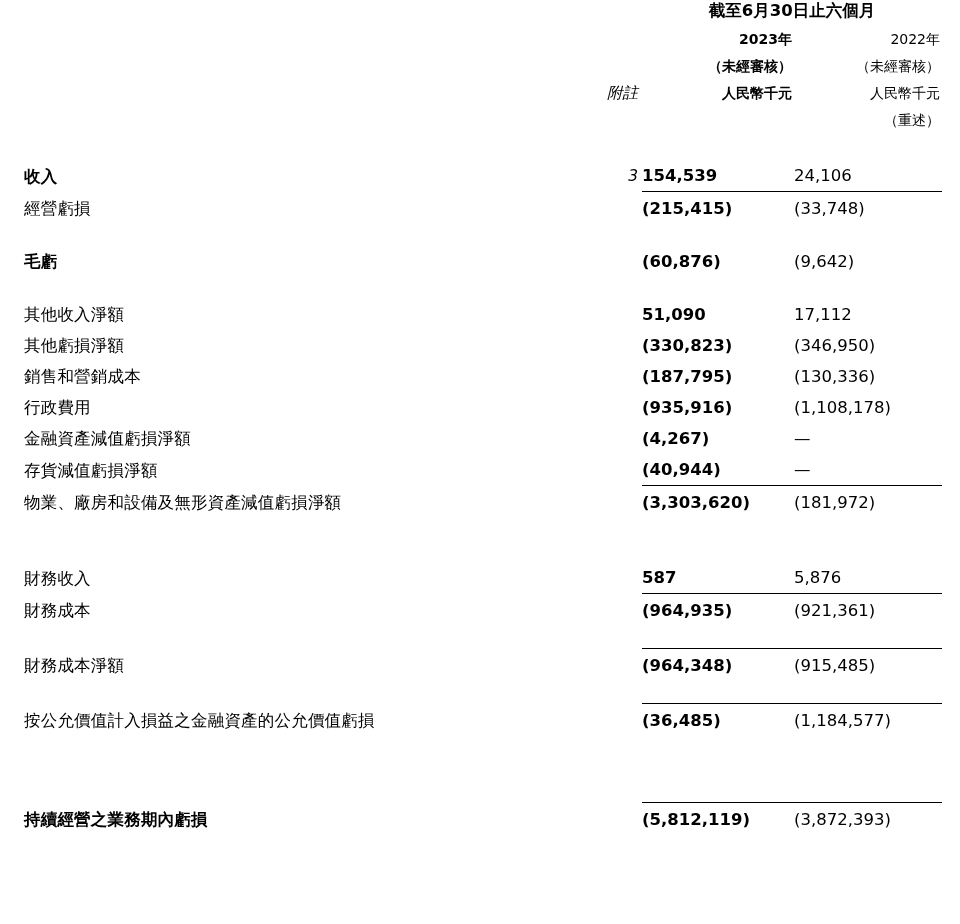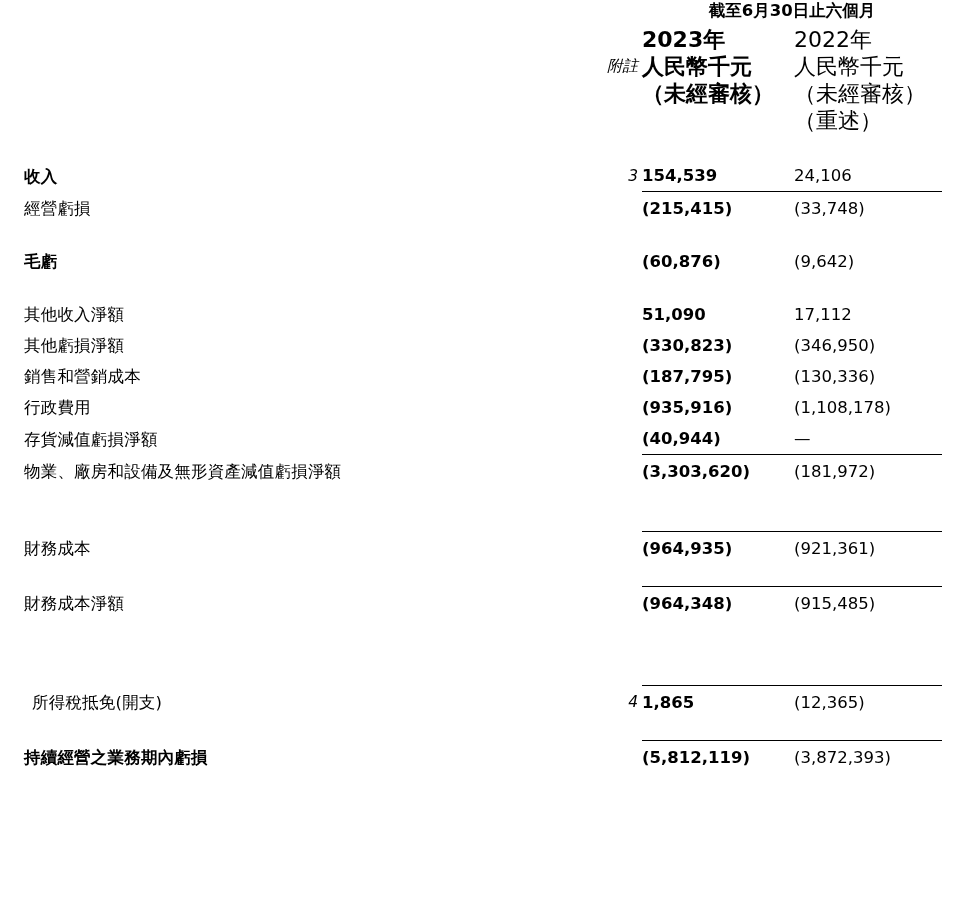--- a/index.html
+++ b/index.html
@@ -39,21 +39,22 @@
 
   
   .hdr-span {
     text-align: center;
     font-size: 16.5px;
     font-weight: bold;
     padding-bottom: 4px;
     white-space: nowrap;
   }
   .hdr-cell {
-    font-size: 22px;
+    text-align: right;
+    font-size: 14px;
     white-space: nowrap;
     padding-right: 2px;
     line-height: 27px;
   }
   .hdr-cell.bold { font-weight: bold; }
   .hdr-note {
     text-align: right;
     font-size: 15.5px;
     font-style: italic;
     padding-right: 4px;
@@ -109,29 +110,29 @@
         <td class="hdr-span" colspan="2">截至6月30日止六個月</td>
       </tr>
       <tr>
         <td></td>
         <td></td>
         <td class="hdr-cell bold">2023年</td>
         <td class="hdr-cell">2022年</td>
       </tr>
       <tr>
         <td></td>
+        <td></td>
+        <td class="hdr-cell bold">（未經審核）</td>
+        <td class="hdr-cell">（未經審核）</td>
+      </tr>
+      <tr>
+        <td></td>
         <td class="hdr-note">附註</td>
         <td class="hdr-cell bold">人民幣千元</td>
         <td class="hdr-cell">人民幣千元</td>
-      </tr>
-      <tr>
-        <td></td>
-        <td></td>
-        <td class="hdr-cell bold">（未經審核）</td>
-        <td class="hdr-cell">（未經審核）</td>
       </tr>
       <tr>
         <td></td>
         <td></td>
         <td class="hdr-cell"></td>
         <td class="hdr-cell">（重述）</td>
       </tr>
     </thead>
     <tbody id="fin-body">
         <tr>
@@ -179,66 +180,78 @@
           <td class="num bold">(187,795)</td>
           <td class="num">(130,336)</td>
         </tr>
         <tr>
           <td class="label">行政費用</td>
           <td class="note"></td>
           <td class="num bold">(935,916)</td>
           <td class="num">(1,108,178)</td>
         </tr>
         <tr>
+          <td class="label">金融資產減值虧損淨額</td>
+          <td class="note"></td>
+          <td class="num bold">(4,267)</td>
+          <td class="num">—</td>
+        </tr>
+        <tr>
           <td class="label">存貨減值虧損淨額</td>
           <td class="note"></td>
           <td class="num bold">(40,944)</td>
           <td class="num">—</td>
         </tr>
         <tr>
           <td class="label">物業、廠房和設備及無形資產減值虧損淨額</td>
           <td class="note"></td>
           <td class="num bold rule-top">(3,303,620)</td>
           <td class="num rule-top">(181,972)</td>
         </tr>
         <tr>
           <td colspan="4" style="height: 22px;"></td>
         </tr>
         <tr>
           <td colspan="4" style="height: 22px;"></td>
         </tr>
         <tr>
+          <td class="label">財務收入</td>
+          <td class="note"></td>
+          <td class="num bold">587</td>
+          <td class="num">5,876</td>
+        </tr>
+        <tr>
           <td class="label">財務成本</td>
           <td class="note"></td>
           <td class="num bold rule-top">(964,935)</td>
           <td class="num rule-top">(921,361)</td>
         </tr>
         <tr>
           <td colspan="4" style="height: 22px;"></td>
         </tr>
         <tr>
           <td class="label">財務成本淨額</td>
           <td class="note"></td>
           <td class="num bold rule-top">(964,348)</td>
           <td class="num rule-top">(915,485)</td>
         </tr>
         <tr>
           <td colspan="4" style="height: 22px;"></td>
         </tr>
         <tr>
-          <td colspan="4" style="height: 22px;"></td>
-        </tr>
-        <tr>
-          <td colspan="4" style="height: 22px;"></td>
-        </tr>
-        <tr>
-          <td class="label indent">所得稅抵免(開支)</td>
-          <td class="note">4</td>
-          <td class="num bold rule-top">1,865</td>
-          <td class="num rule-top">(12,365)</td>
+          <td class="label">按公允價值計入損益之金融資產的公允價值虧損</td>
+          <td class="note"></td>
+          <td class="num bold rule-top">(36,485)</td>
+          <td class="num rule-top">(1,184,577)</td>
+        </tr>
+        <tr>
+          <td colspan="4" style="height: 22px;"></td>
+        </tr>
+        <tr>
+          <td colspan="4" style="height: 22px;"></td>
         </tr>
         <tr>
           <td colspan="4" style="height: 22px;"></td>
         </tr>
         <tr>
           <td class="label bold">持續經營之業務期內虧損</td>
           <td class="note"></td>
           <td class="num bold rule-top">(5,812,119)</td>
           <td class="num rule-top">(3,872,393)</td>
         </tr>

